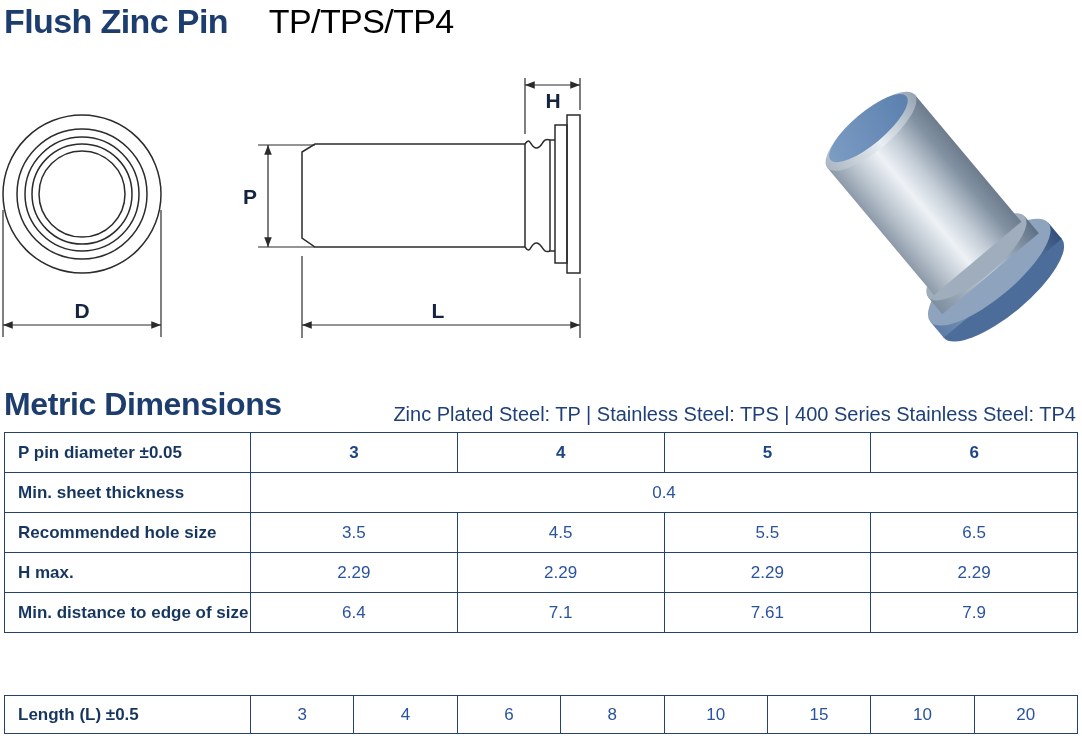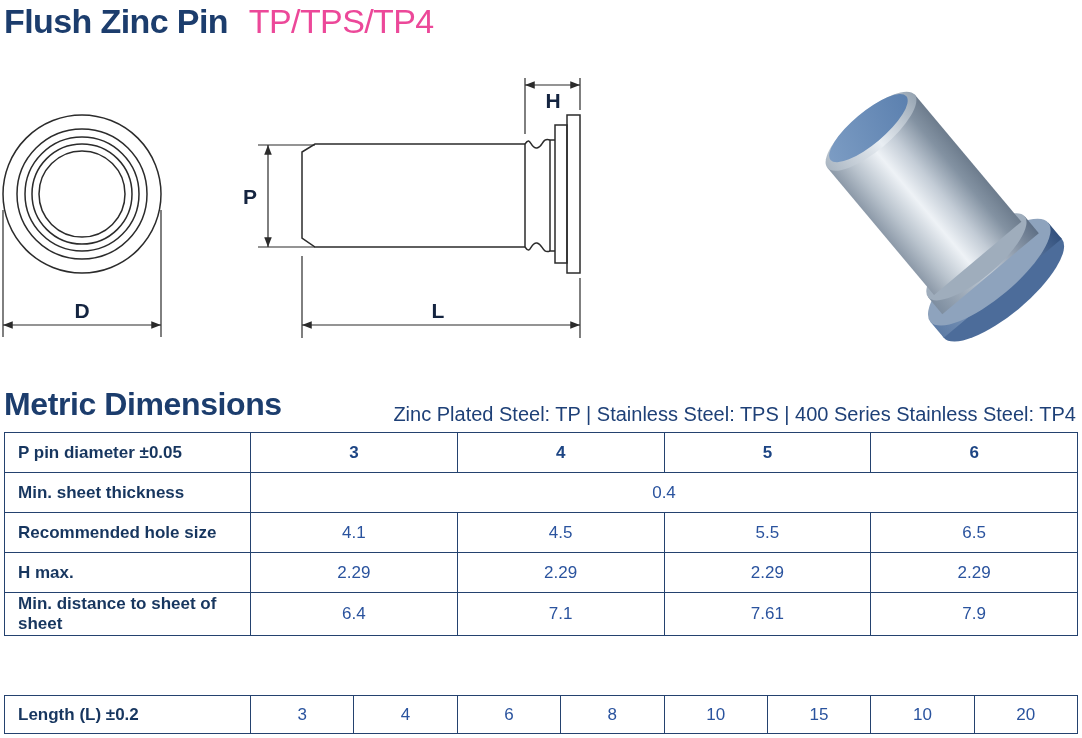--- a/index.html
+++ b/index.html
@@ -3,21 +3,21 @@
 <meta charset="utf-8">
 <style>
   html,body{margin:0;padding:0;background:#ffffff;}
   .page{position:relative;width:1082px;height:738px;background:#fff;
         font-family:"Liberation Sans",sans-serif;overflow:hidden;}
 
   
   .title{position:absolute;left:4px;top:2px;margin:0;font-size:34px;letter-spacing:-0.6px;
          color:#1c3d6d;white-space:nowrap;}
   .title .t-main{font-weight:700;}
-  .title .t-codes{font-weight:400;color:#ec4899;margin-left:12px;}
+  .title .t-codes{font-weight:400;color:#000000;margin-left:32px;}
 
   
   .front-view{position:absolute;left:0;top:60px;}
   .side-view{position:absolute;left:230px;top:60px;}
   .photo{position:absolute;left:798px;top:50px;}
 
   
   .sec-head{position:absolute;left:4px;top:386px;margin:0;font-size:32px;font-weight:700;
             color:#1c3d6d;letter-spacing:-0.4px;}
   .mat-note{position:absolute;right:6px;top:403px;font-size:20px;color:#1e4077;}
@@ -154,46 +154,46 @@
           <td class="val hdr">4</td>
           <td class="val hdr">5</td>
           <td class="val hdr">6</td>
         </tr>
         <tr>
           <th class="lbl">Min. sheet thickness</th>
           <td class="val" colspan="4">0.4</td>
         </tr>
         <tr>
           <th class="lbl">Recommended hole size</th>
-          <td class="val">4.1</td>
+          <td class="val">3.5</td>
           <td class="val">4.5</td>
           <td class="val">5.5</td>
           <td class="val">6.5</td>
         </tr>
         <tr>
           <th class="lbl">H max.</th>
           <td class="val">2.29</td>
           <td class="val">2.29</td>
           <td class="val">2.29</td>
           <td class="val">2.29</td>
         </tr>
         <tr>
-          <th class="lbl">Min. distance to sheet of sheet</th>
+          <th class="lbl">Min. distance to edge of size</th>
           <td class="val">6.4</td>
           <td class="val">7.1</td>
           <td class="val">7.61</td>
           <td class="val">7.9</td>
         </tr>
       </tbody>
   </table>
 
   <table class="length-table">
     <tbody id="length-body">
         <tr>
-          <th class="lbl">Length (L) ±0.2</th>
+          <th class="lbl">Length (L) ±0.5</th>
           <td class="val">3</td>
           <td class="val">4</td>
           <td class="val">6</td>
           <td class="val">8</td>
           <td class="val">10</td>
           <td class="val">15</td>
           <td class="val">10</td>
           <td class="val">20</td>
         </tr>
       </tbody>

